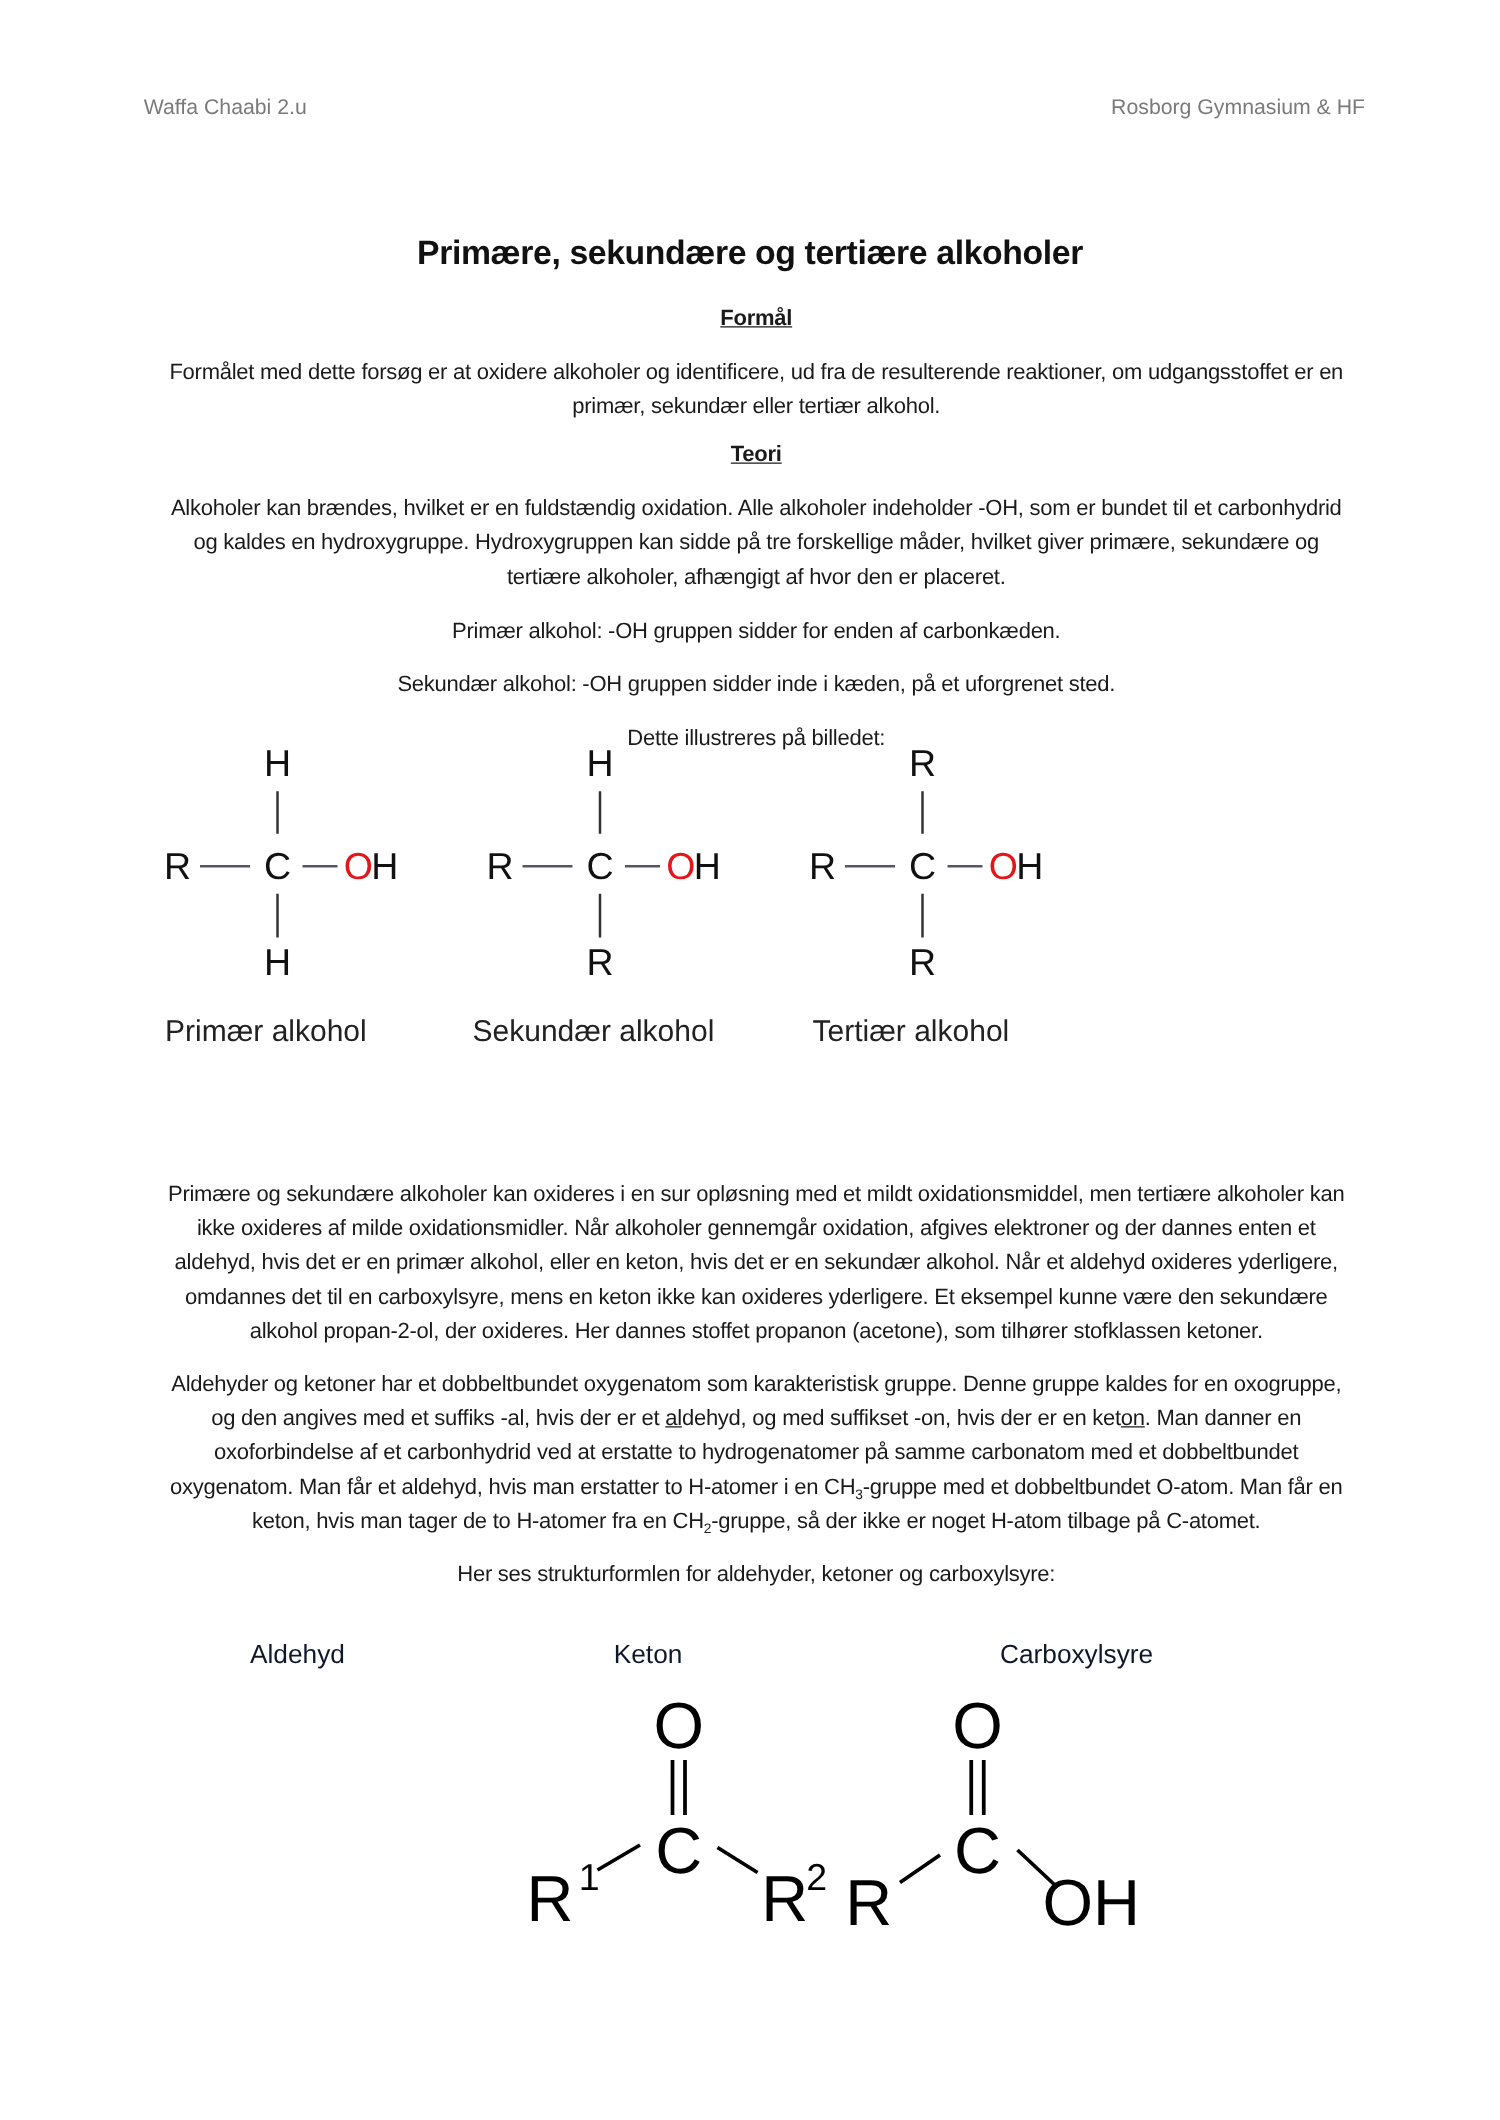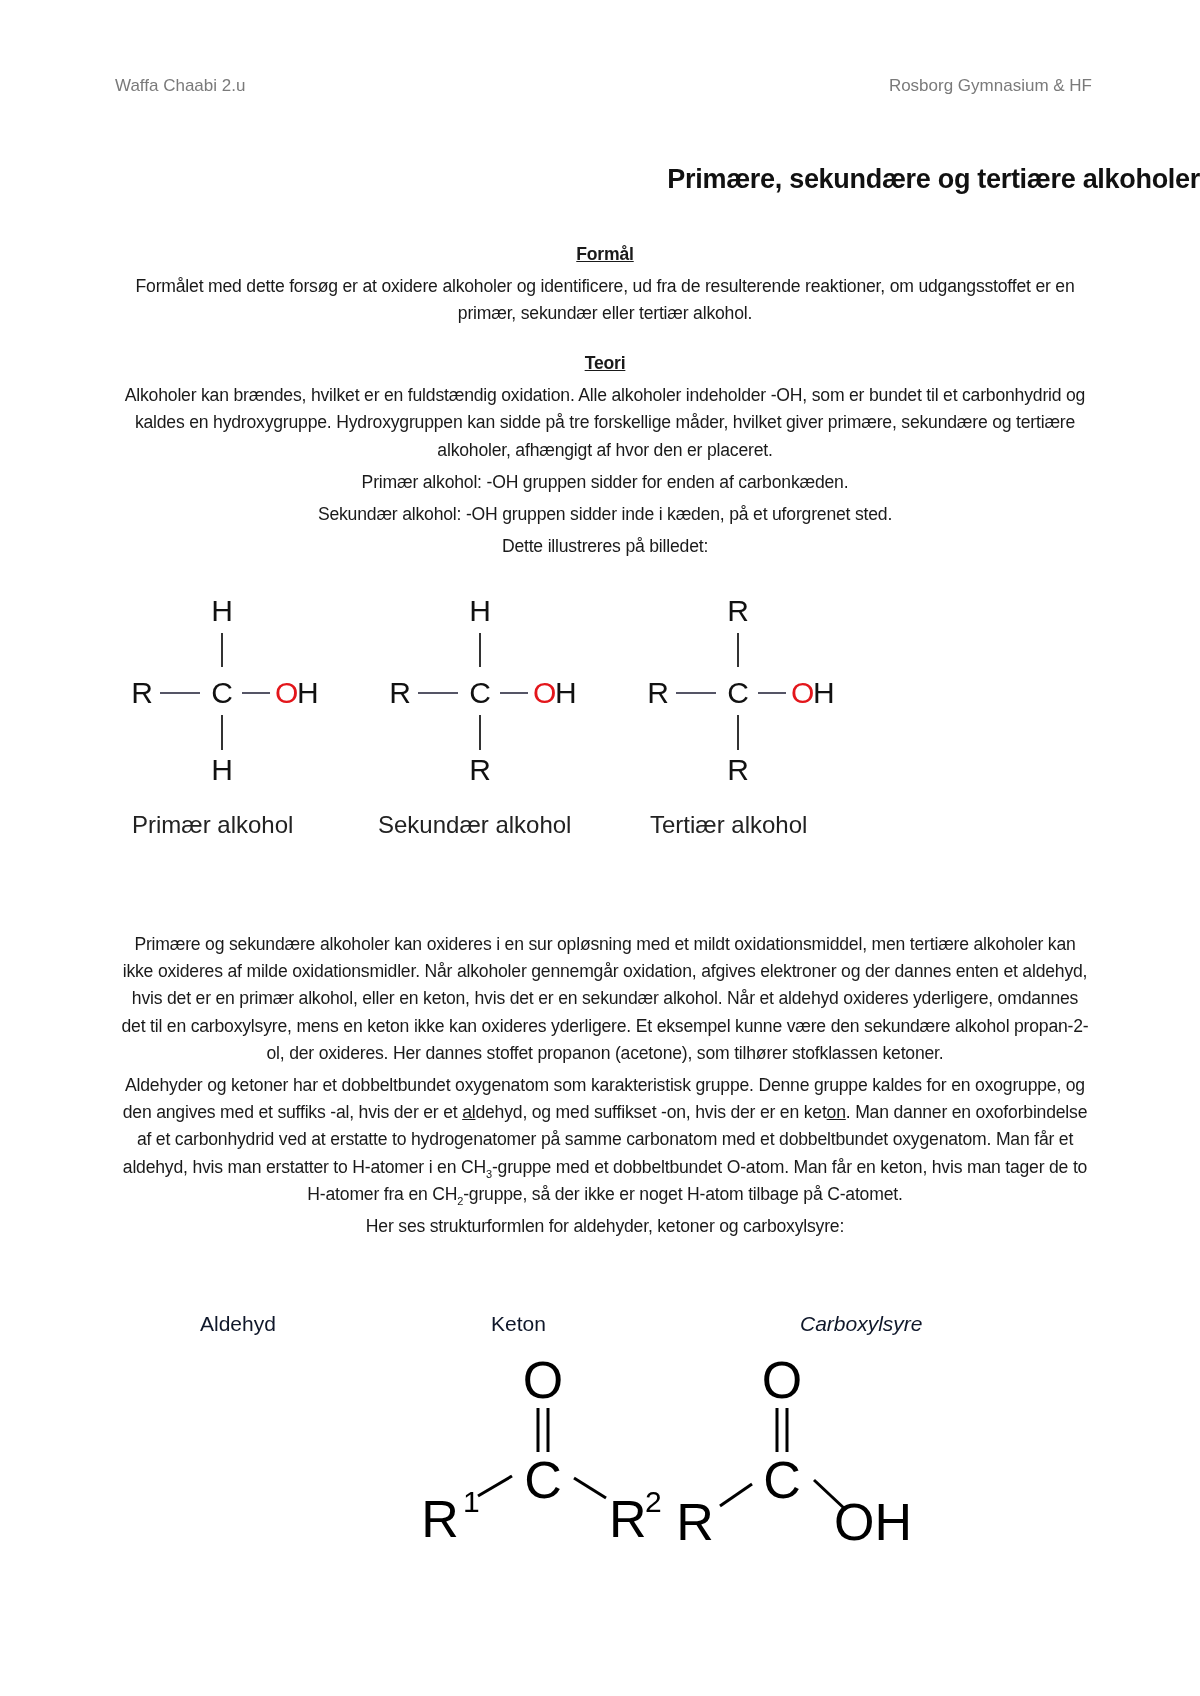--- a/index.html
+++ b/index.html
@@ -2,26 +2,26 @@
 <html><head>
 <meta charset="utf-8">
 <style>
   html, body { margin: 0; padding: 0; background: #ffffff; }
   body { width: 1200px; height: 1696px; position: relative; overflow: hidden;
          font-family: "Liberation Sans", sans-serif; color: #111; }
   .page { position: absolute; left: 0; top: 0; width: 1200px; height: 1696px; }
   .hdr { position: absolute; top: 76px; font-size: 17px; color: #7a7a7a; }
   .hdr-left { left: 115px; text-align: center; }
   .hdr-right { right: 108px; }
-  .title { position: absolute; top: 164px; left: 0; width: 1200px; text-align: right;
+  .title { position: absolute; top: 187px; left: 0; width: 1200px; text-align: center;
            font-size: 27px; font-weight: bold; color: #111; letter-spacing: -0.3px; }
   .body-text { position: absolute; left: 115px; width: 980px; font-size: 17.6px;
                line-height: 27.2px; color: #1a1a1a; letter-spacing: -0.2px; text-align: center; }
   .section-heading { font-weight: bold; text-decoration: underline; }
-  .p { margin: 5px; }
+  .p { margin: 16px; }
   .u { text-decoration: underline; }
   sub { font-size: 11px; line-height: 0; }
   .diagram1 { position: absolute; left: 120px; top: 585px; width: 800px; height: 260px; }
   .diagram2 { position: absolute; left: 150px; top: 1300px; width: 900px; height: 300px; }
   .dlabel { position: absolute; font-size: 21px; color: #0f172a; }
   svg text { font-family: "Liberation Sans", sans-serif; }
 </style>
 </head>
 <body>
 
@@ -88,21 +88,21 @@
   </svg>
 
   <div class="body-text" style="top:926px;">
     <p class="p">Primære og sekundære alkoholer kan oxideres i en sur opløsning med et mildt oxidationsmiddel, men tertiære alkoholer kan ikke oxideres af milde oxidationsmidler. Når alkoholer gennemgår oxidation, afgives elektroner og der dannes enten et aldehyd, hvis det er en primær alkohol, eller en keton, hvis det er en sekundær alkohol. Når et aldehyd oxideres yderligere, omdannes det til en carboxylsyre, mens en keton ikke kan oxideres yderligere. Et eksempel kunne være den sekundære alkohol propan-2-ol, der oxideres. Her dannes stoffet propanon (acetone), som tilhører stofklassen ketoner.</p>
     <p class="p"><span>Aldehyder og ketoner har et dobbeltbundet oxygenatom som karakteristisk gruppe. Denne gruppe kaldes for en oxogruppe, og den angives med et suffiks -al, hvis der er et </span><span class="u">al</span><span>dehyd, og med suffikset -on, hvis der er en ket</span><span class="u">on</span><span>. Man danner en oxoforbindelse af et carbonhydrid ved at erstatte to hydrogenatomer på samme carbonatom med et dobbeltbundet oxygenatom. Man får et aldehyd, hvis man erstatter to H-atomer i en CH</span><sub>3</sub><span>-gruppe med et dobbeltbundet O-atom. Man får en keton, hvis man tager de to H-atomer fra en CH</span><sub>2</sub><span>-gruppe, så der ikke er noget H-atom tilbage på C-atomet.</span></p>
     <p class="p">Her ses strukturformlen for aldehyder, ketoner og carboxylsyre:</p>
   </div>
 
   <div class="dlabel" style="left:200px; top:1312px;">Aldehyd</div>
   <div class="dlabel" style="left:491px; top:1312px;">Keton</div>
-  <div class="dlabel" style="left:800px; top:1312px;font-style:italic;">Carboxylsyre</div>
+  <div class="dlabel" style="left:800px; top:1312px;">Carboxylsyre</div>
 
   <svg class="diagram2" viewBox="0 0 900 300">
     <g>
       <text x="393" y="98" font-size="52" text-anchor="middle" fill="#000">O</text>
       <line x1="388" y1="108" x2="388" y2="152" stroke="#000" stroke-width="3"></line>
       <line x1="398" y1="108" x2="398" y2="152" stroke="#000" stroke-width="3"></line>
       <text x="393" y="198" font-size="52" text-anchor="middle" fill="#000">C</text>
       <line x1="328" y1="196" x2="362" y2="176" stroke="#000" stroke-width="3"></line>
       <line x1="424" y1="178" x2="456" y2="198" stroke="#000" stroke-width="3"></line>
       <text x="290" y="237" font-size="52" text-anchor="middle" fill="#000">R</text>

